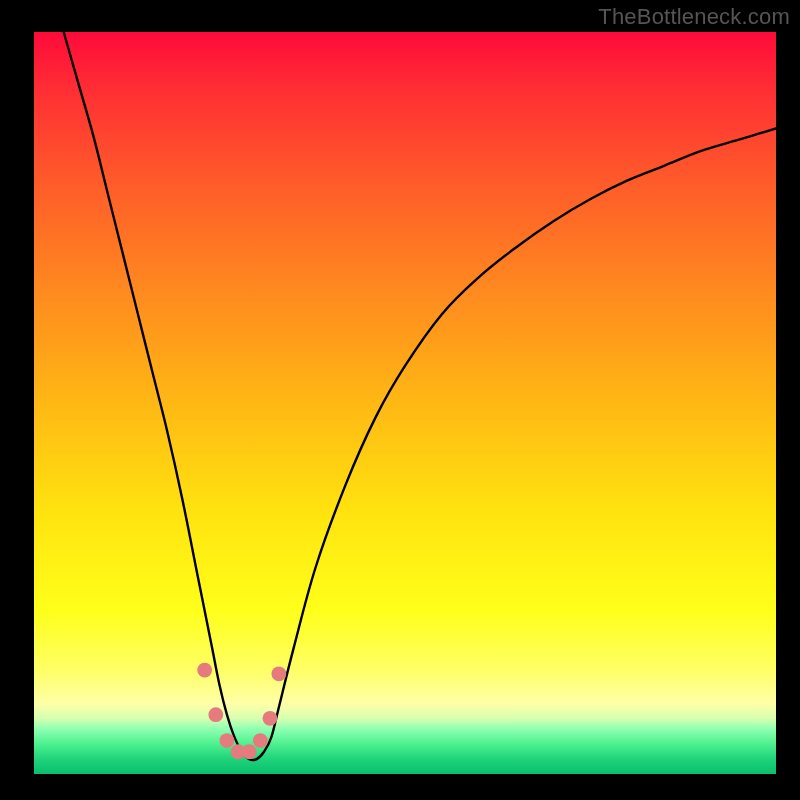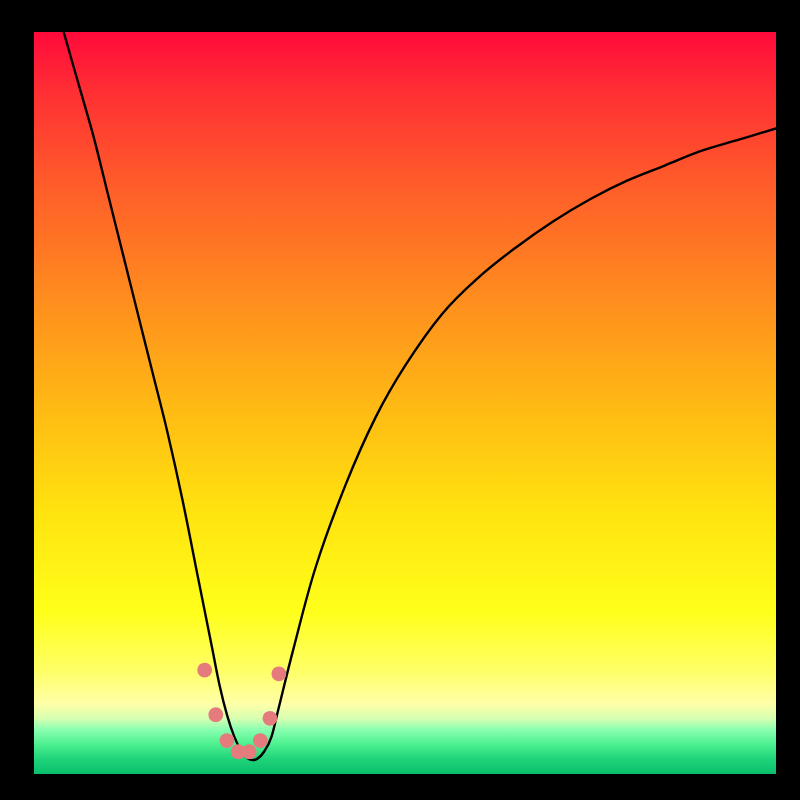--- a/index.html
+++ b/index.html
@@ -60,20 +60,21 @@
     top: 0;
     width: 742px;
     height: 742px;
     z-index: 5;
   }
 </style>
 </head>
 <body>
 
 <div class="frame">
+  <div class="watermark">TheBottleneck.com</div>
   <div class="plot">
     <svg class="curve" viewBox="0 0 742 742" preserveAspectRatio="none">
       <path id="curve-path" fill="none" stroke="#000" stroke-width="2.4" stroke-linecap="round" stroke-linejoin="round" d="M 29.68 0.00 C 32.35 9.35, 39.18 33.24, 44.52 51.94 C 49.86 70.64, 54.02 83.85, 59.36 103.88 C 64.70 123.91, 68.86 141.87, 74.20 163.24 C 79.54 184.61, 83.70 201.23, 89.04 222.60 C 94.38 243.97, 98.54 260.59, 103.88 281.96 C 109.22 303.33, 113.38 319.95, 118.72 341.32 C 124.06 362.69, 128.22 377.97, 133.56 400.68 C 138.90 423.39, 143.06 442.08, 148.40 467.46 C 153.74 492.84, 159.23 521.63, 163.24 541.66 C 167.25 561.69, 167.99 565.40, 170.66 578.76 C 173.33 592.12, 175.41 602.50, 178.08 615.86 C 180.75 629.22, 182.83 640.94, 185.50 652.96 C 188.17 664.98, 190.25 673.29, 192.92 682.64 C 195.59 691.99, 197.67 698.22, 200.34 704.90 C 203.01 711.58, 205.09 715.73, 207.76 719.74 C 210.43 723.75, 212.51 725.82, 215.18 727.16 C 217.85 728.50, 219.93 728.50, 222.60 727.16 C 225.27 725.82, 227.35 723.75, 230.02 719.74 C 232.69 715.73, 234.77 712.91, 237.44 704.90 C 240.11 696.89, 240.85 691.25, 244.86 675.22 C 248.87 659.19, 253.02 641.24, 259.70 615.86 C 266.38 590.48, 272.61 563.62, 281.96 534.24 C 291.31 504.86, 300.96 479.33, 311.64 452.62 C 322.32 425.91, 330.64 407.21, 341.32 385.84 C 352.00 364.47, 358.98 352.60, 371.00 333.90 C 383.02 315.20, 394.74 297.99, 408.10 281.96 C 421.46 265.93, 431.84 256.88, 445.20 244.86 C 458.56 232.84, 468.94 225.20, 482.30 215.18 C 495.66 205.16, 506.04 197.89, 519.40 189.21 C 532.76 180.53, 543.14 174.30, 556.50 166.95 C 569.86 159.60, 580.24 154.41, 593.60 148.40 C 606.96 142.39, 617.34 138.90, 630.70 133.56 C 644.06 128.22, 654.44 123.39, 667.80 118.72 C 681.16 114.05, 691.54 111.60, 704.90 107.59 C 718.26 103.58, 735.32 98.46, 742.00 96.46"></path>
       <g id="marker-group">
           <circle cx="170.66" cy="638.12" r="7.42" fill="#e67b7e"></circle>
           <circle cx="181.79" cy="682.64" r="7.42" fill="#e67b7e"></circle>
           <circle cx="192.92" cy="708.61" r="7.42" fill="#e67b7e"></circle>
           <circle cx="204.05" cy="719.74" r="7.42" fill="#e67b7e"></circle>
           <circle cx="215.18" cy="719.74" r="7.42" fill="#e67b7e"></circle>
           <circle cx="226.31" cy="708.61" r="7.42" fill="#e67b7e"></circle>

